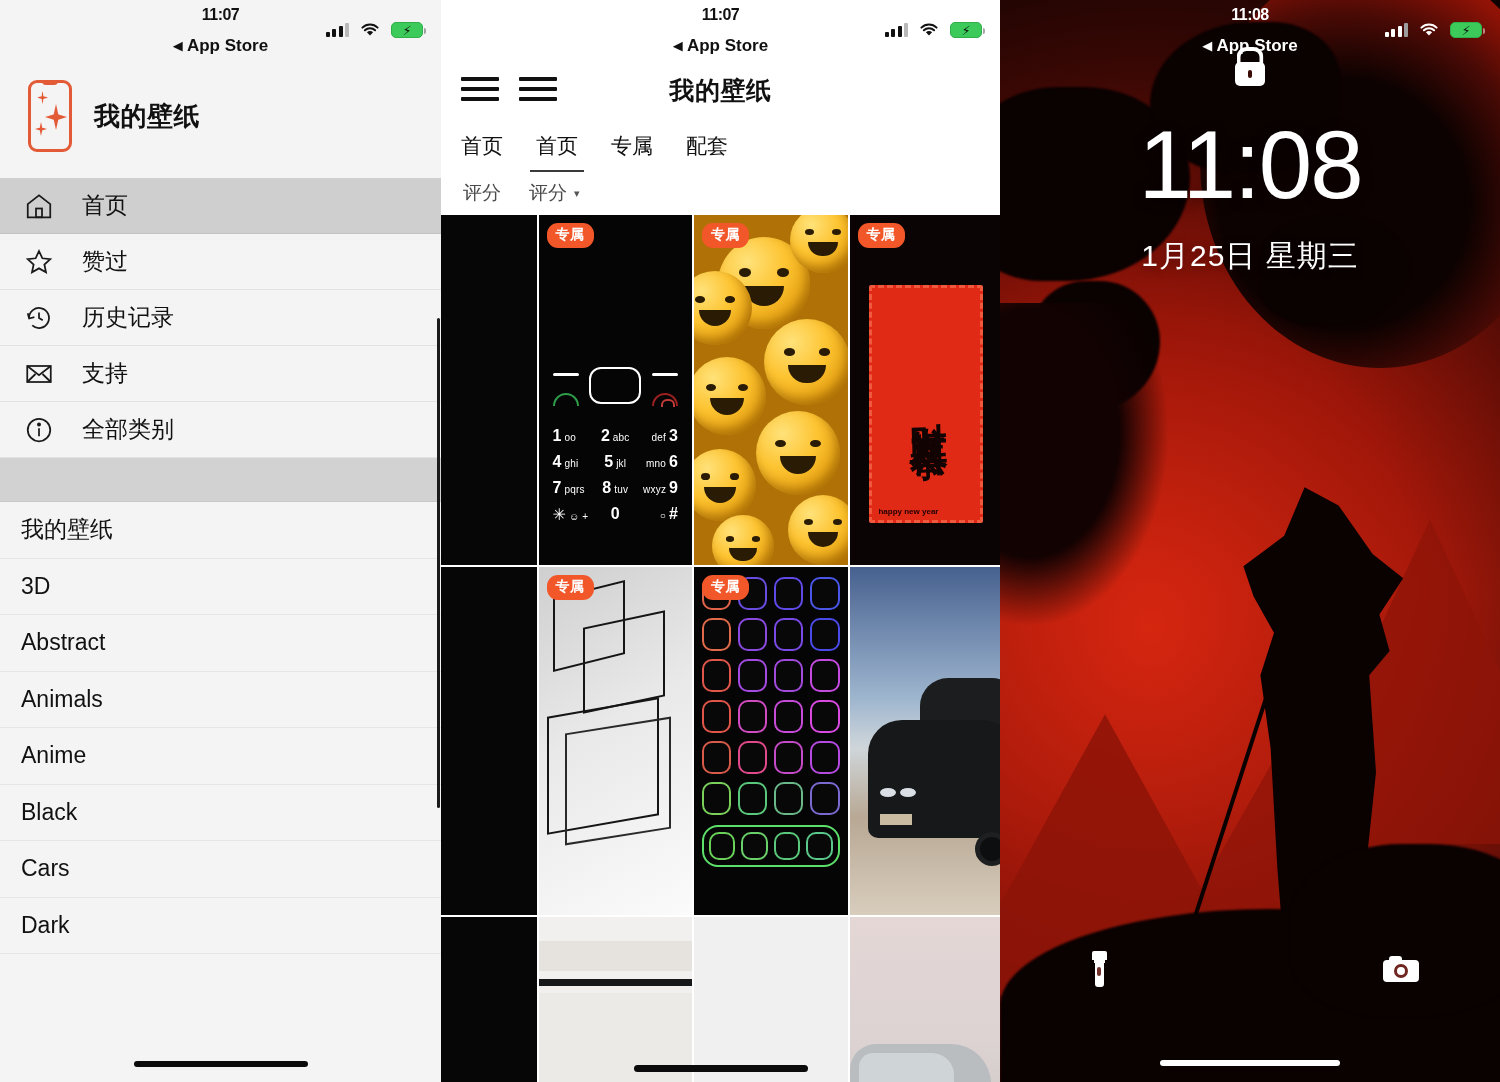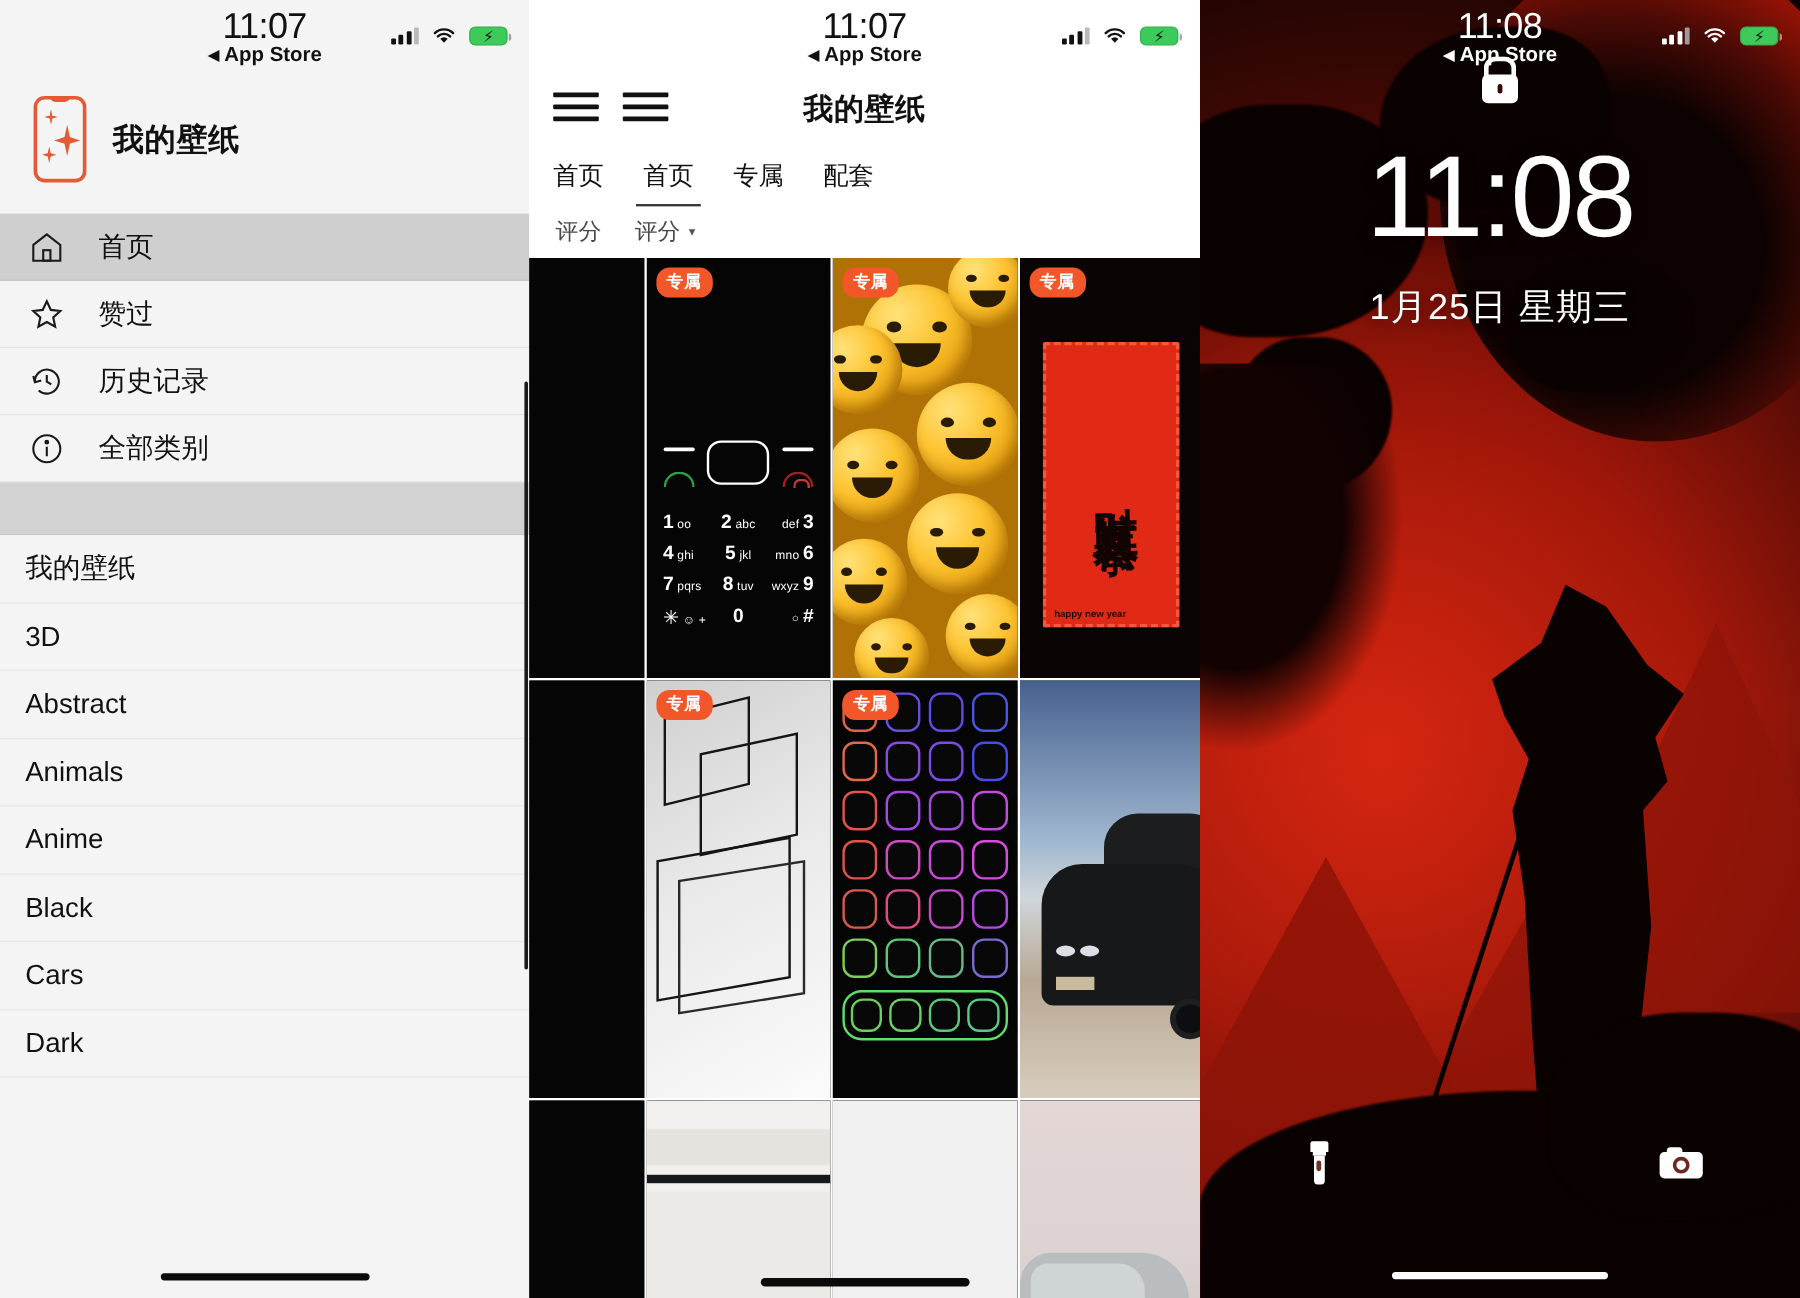--- a/index.html
+++ b/index.html
@@ -8,21 +8,21 @@
     background: #fff;
     font-family: "Liberation Sans", "DejaVu Sans", sans-serif;
     overflow: hidden;
   }
   .screens { display: flex; width: 1500px; height: 1082px; }
 
   
   .statusbar { position: relative; height: 62px; flex: 0 0 auto; }
   .sb-time {
     position: absolute; left: 0; right: 0; top: 6px;
-    text-align: center; font-size: 30px; font-weight: 400;
+    text-align: center; font-size: 16px; font-weight: 700;
     letter-spacing: -0.5px;
   }
   .sb-back {
     position: absolute; left: 0; right: 0; top: 36px;
     text-align: center; font-size: 17px; font-weight: 600;
   }
   .sb-back .tri { font-size: 13px; vertical-align: 1px; }
   .sb-right {
     position: absolute; right: 18px; top: 22px;
     display: flex; align-items: center; gap: 11px;
@@ -437,20 +437,29 @@
       </div>
       <div class="menu-row">
         <span class="m-ico">
           <svg width="30" height="30" viewBox="0 0 24 24" fill="none" stroke="#1a1a1a" stroke-width="1.4">
               <path d="M4 12a8 8 0 1 1 2.6 5.9"></path>
               <path d="M3 8.2l1.1 4.2 4.2-1.1"></path>
               <path d="M12 7.6V12l3 1.8"></path>
             </svg>
         </span>
         <span>历史记录</span>
+      </div>
+      <div class="menu-row">
+        <span class="m-ico">
+          <svg width="30" height="30" viewBox="0 0 24 24" fill="none" stroke="#1a1a1a" stroke-width="1.4">
+              <rect x="2.6" y="5.6" width="18.8" height="12.8"></rect>
+              <path d="M2.6 5.6 12 13l9.4-7.4M2.6 18.4 9.2 12M21.4 18.4 14.8 12"></path>
+            </svg>
+        </span>
+        <span>支持</span>
       </div>
       <div class="menu-row">
         <span class="m-ico">
           <svg width="30" height="30" viewBox="0 0 24 24" fill="none" stroke="#1a1a1a" stroke-width="1.4">
               <circle cx="12" cy="12" r="9"></circle>
               <path d="M12 10.6V17"></path>
               <circle cx="12" cy="7.6" r=".9" fill="#1a1a1a"></circle>
             </svg>
         </span>
         <span>全部类别</span>

